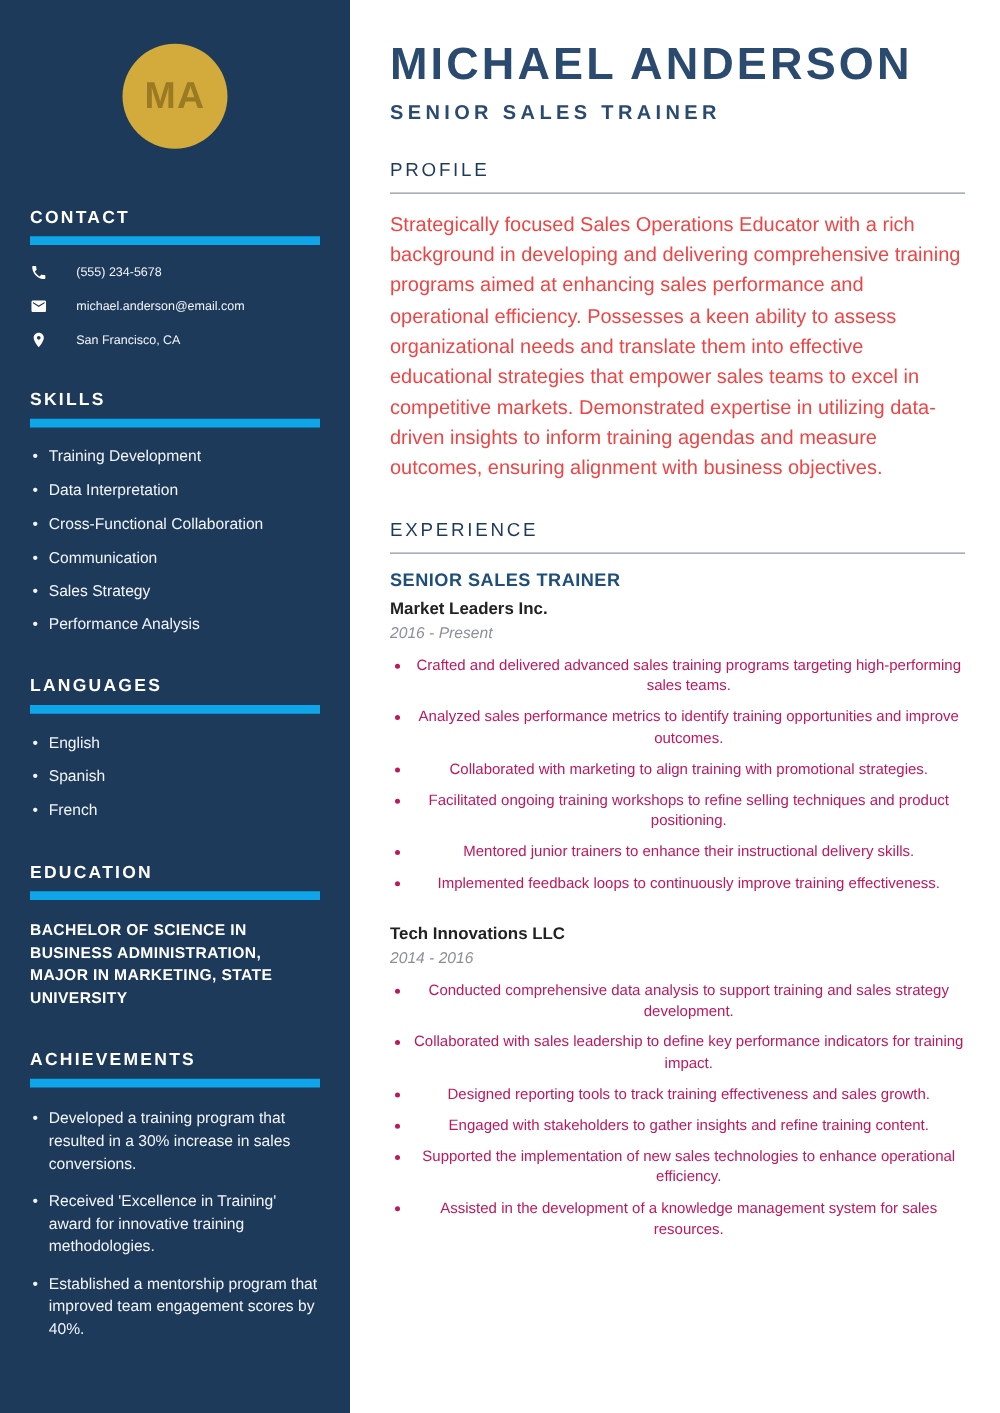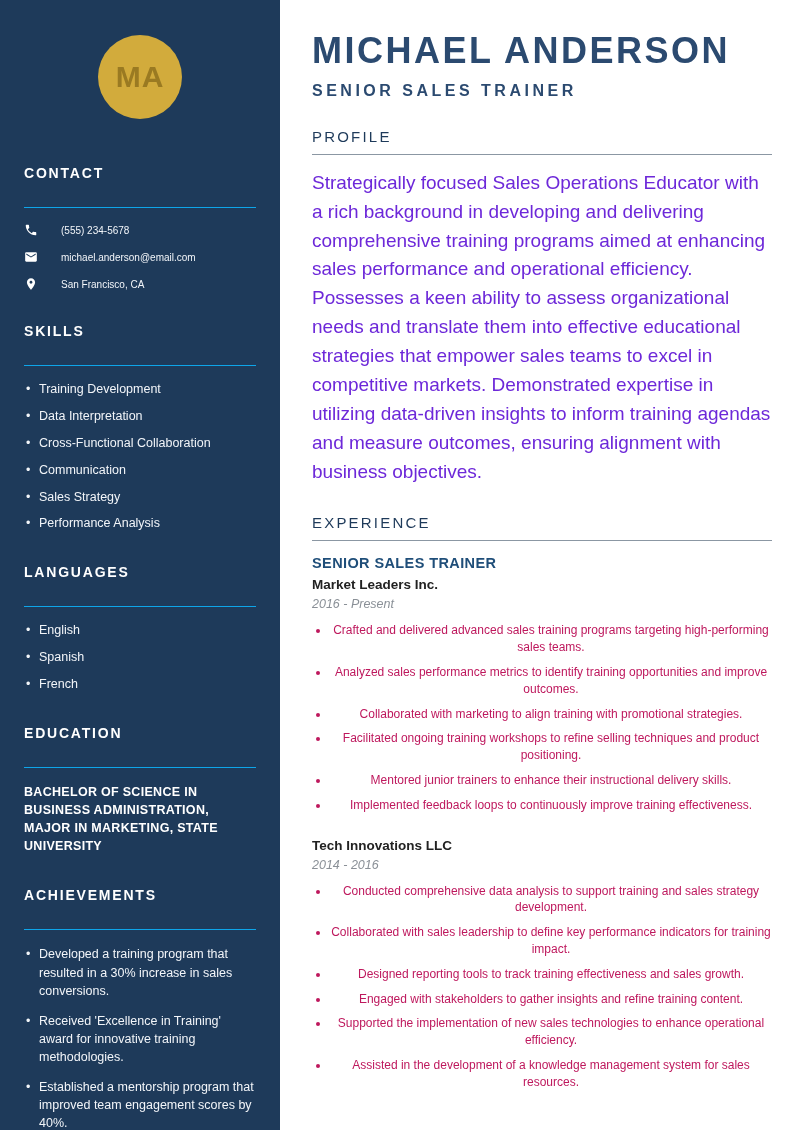--- a/index.html
+++ b/index.html
@@ -29,22 +29,22 @@
     display: flex; align-items: center; justify-content: center;
     margin: 0 auto 46px auto;
     letter-spacing: 1px;
   }
   .sb-section { margin-bottom: 32px; }
   .sb-title {
     font-size: 14px;
     font-weight: bold;
     letter-spacing: 1.8px;
     color: #ffffff;
-    padding-bottom: 26px;
-    border-bottom: 1px solid #0ea5e9;
+    padding-bottom: 8px;
+    border-bottom: 7px solid #0ea5e9;
     margin-bottom: 15px;
   }
   .contact-item {
     display: flex; align-items: center; gap: 23px;
     font-size: 10px;
     color: #f2f5f9;
     margin-bottom: 13px;
   }
   .icon { width: 14px; height: 14px; flex-shrink: 0; display: inline-flex; }
   .icon svg { display: block; }
@@ -88,22 +88,22 @@
   .m-title {
     font-size: 15px;
     font-weight: normal;
     color: #1e3a5a;
     letter-spacing: 2.2px;
     padding-bottom: 9px;
     border-bottom: 1px solid #8b97a3;
     margin-bottom: 14px;
   }
   .profile-text {
-    font-size: 19px;
-    color: #6d28d9;
+    font-size: 16px;
+    color: #ef4444;
     line-height: 1.52;
   }
   .job { margin-bottom: 24px; }
   .job-role {
     font-size: 14.5px;
     font-weight: bold;
     color: #1f4e79;
     letter-spacing: 0.4px;
   }
   .job-company {

